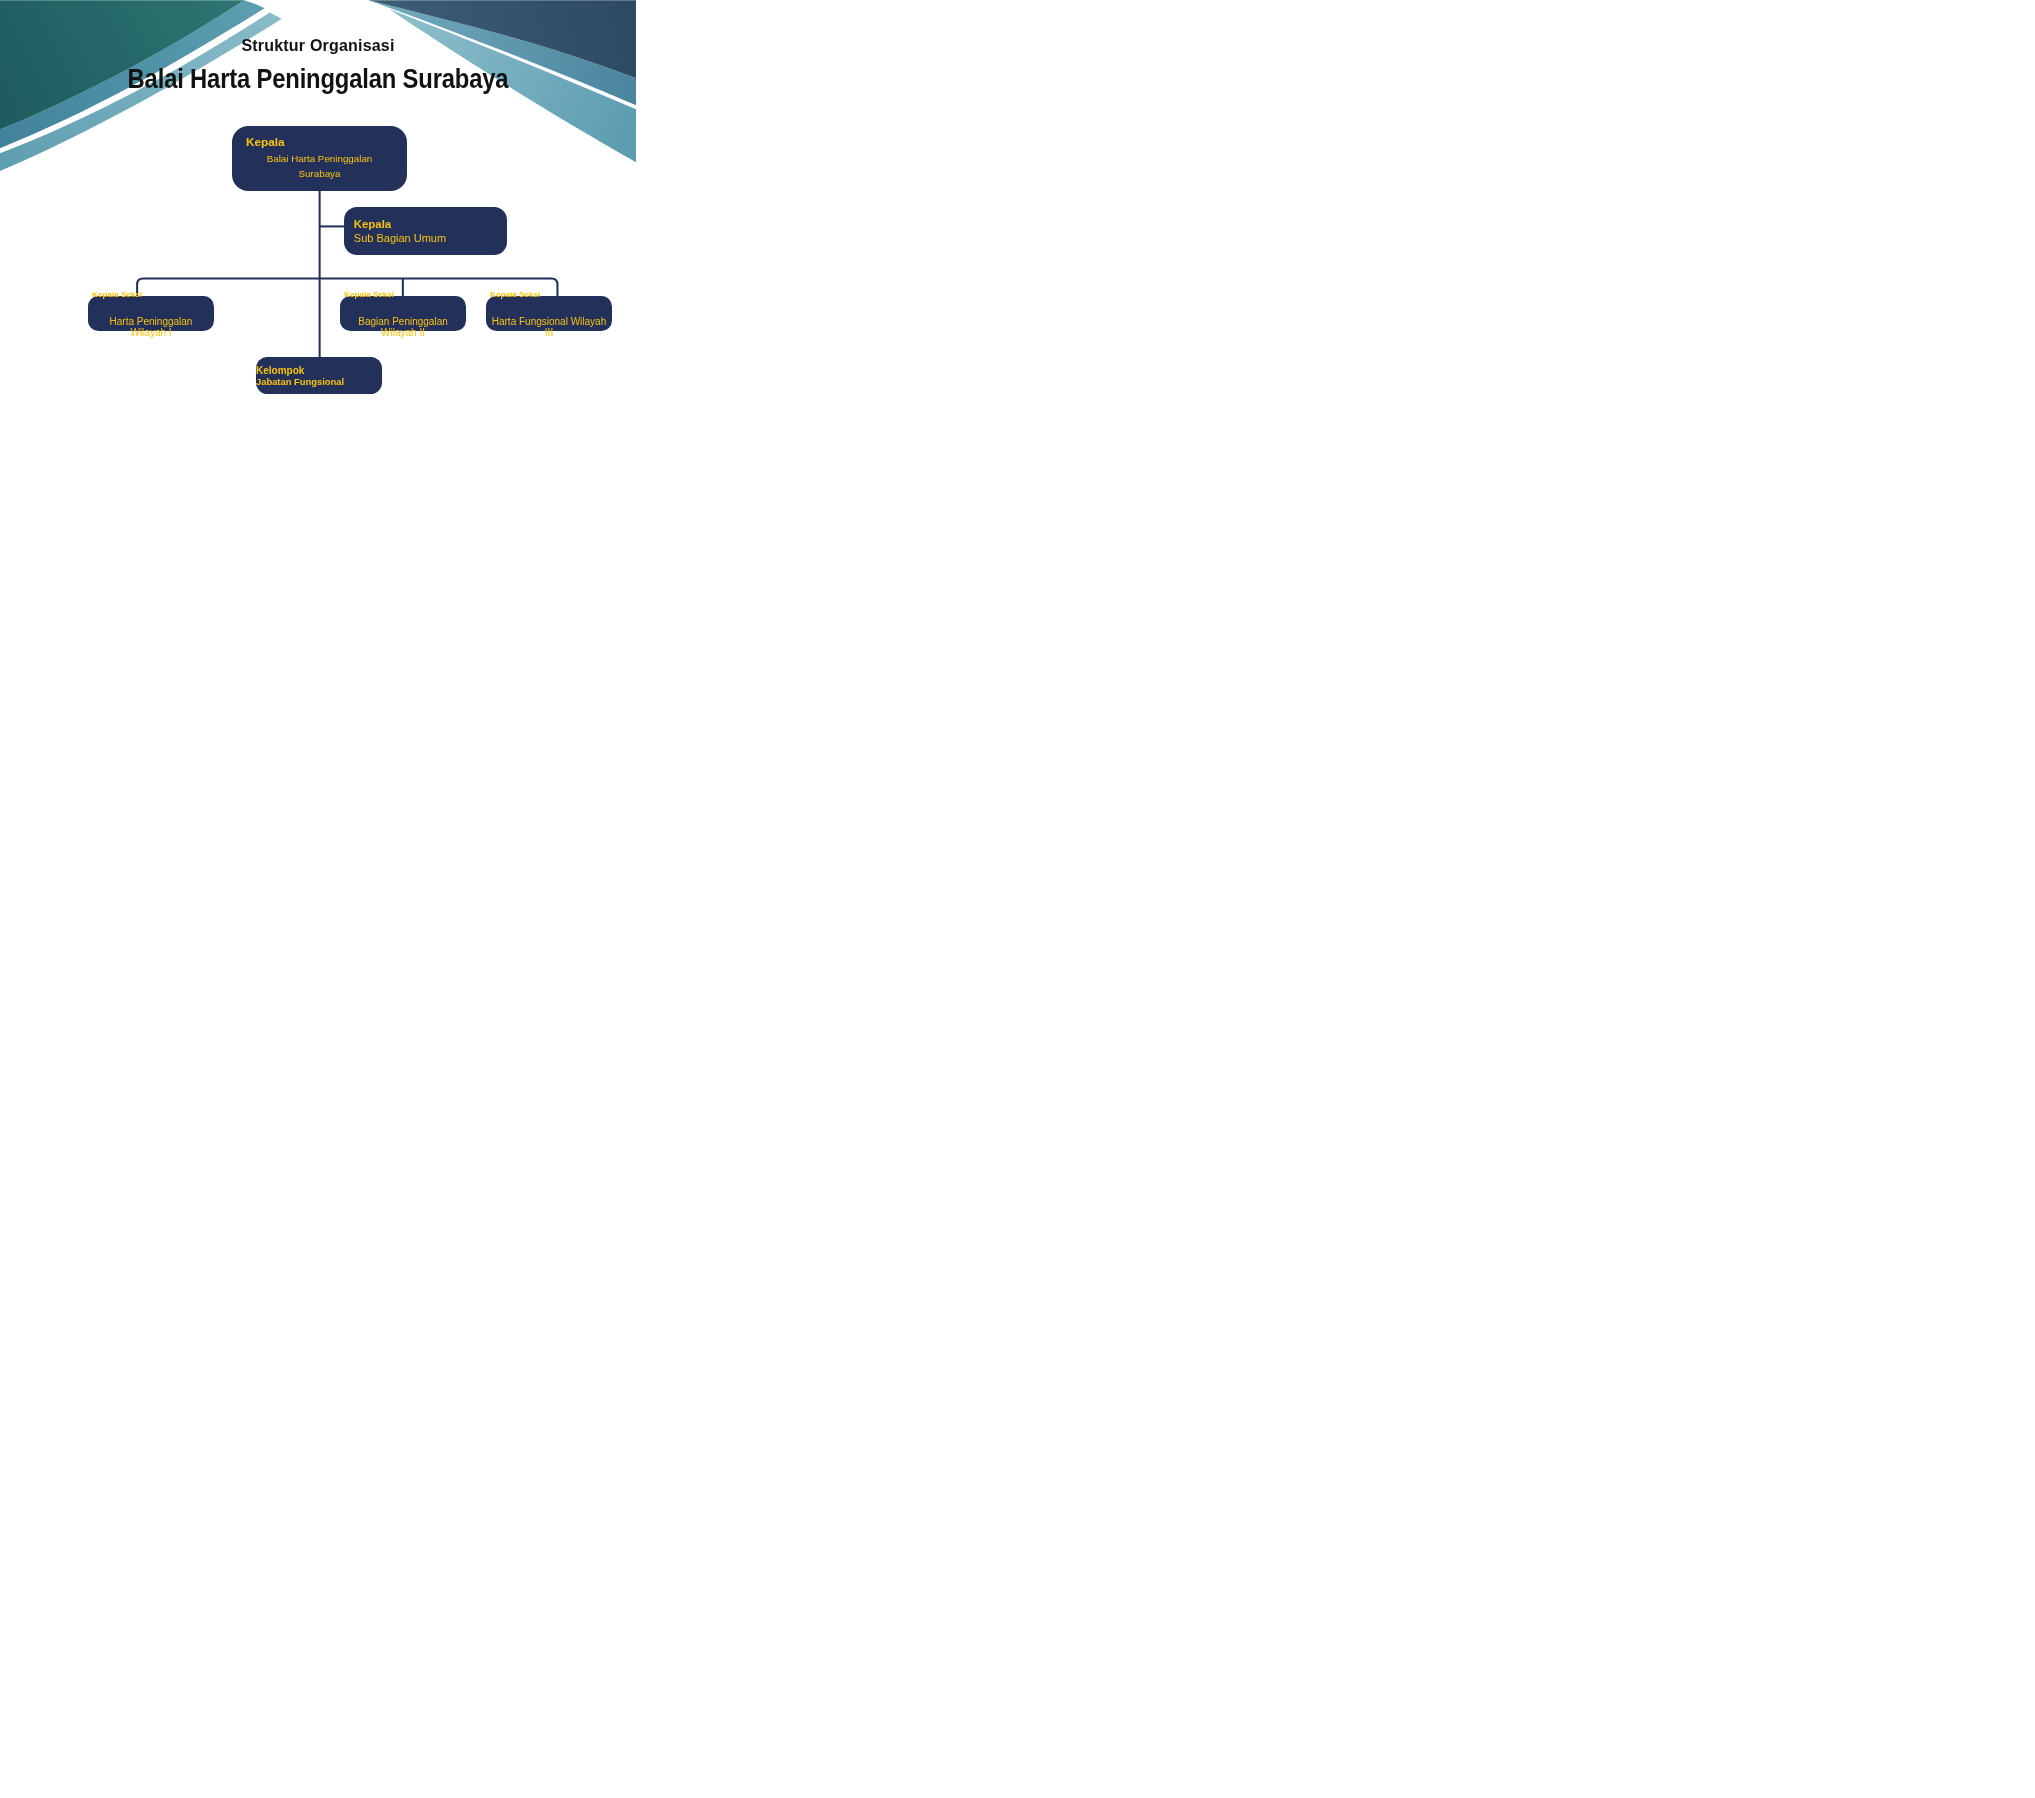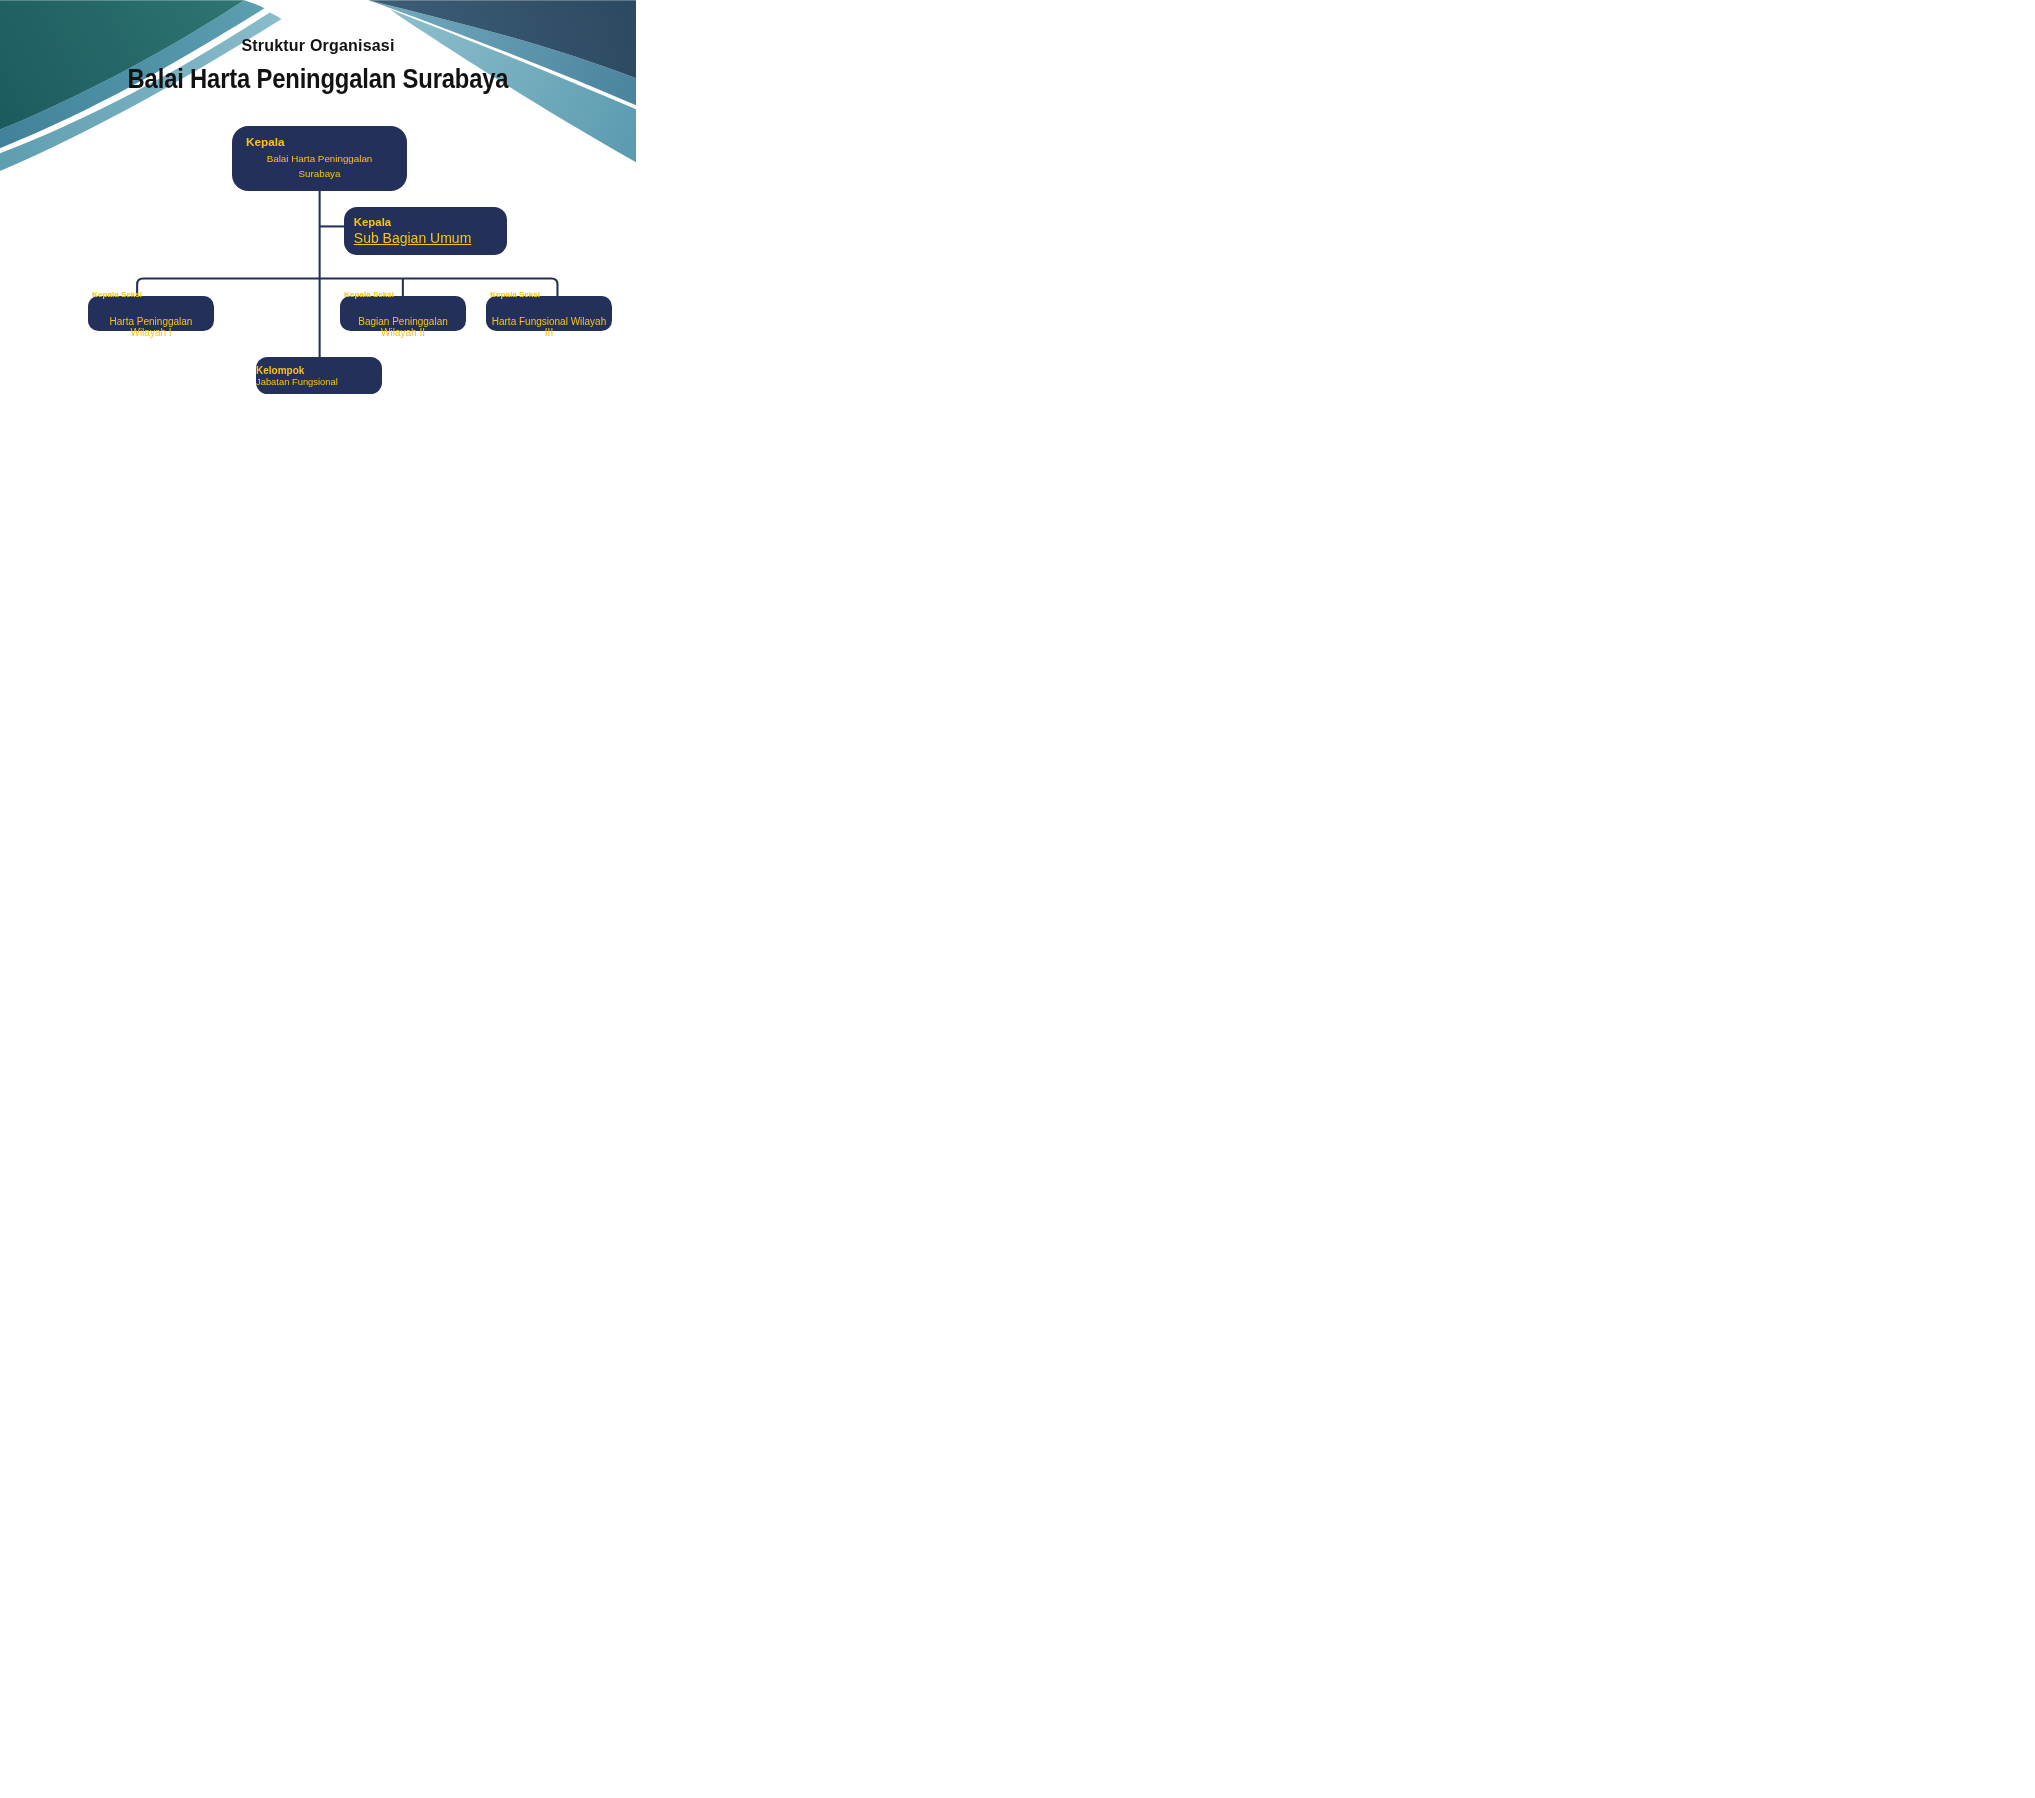--- a/index.html
+++ b/index.html
@@ -40,30 +40,30 @@
     text-align:center;
     box-sizing:border-box;
   }
   .node-title{font-weight:700;color:#FBC40F;}
   .node-subtitle{font-weight:400;color:#FBC40F;}
   .node-root{left:232px;top:126px;width:175px;height:65px;border-radius:16.3px;padding:0 14px;}
   .node-root .node-title{font-size:11.8px;margin-bottom:3.3px;}
   .node-root .node-subtitle{font-size:9.8px;line-height:1.5;max-width:147px;}
   .node-sub{left:344px;top:207px;width:163px;height:48px;border-radius:13px;padding:0 9.8px;}
   .node-sub .node-title{font-size:11.4px;margin-bottom:2.4px;}
-  .node-sub .node-subtitle{font-size:14px;text-decoration:underline;}
+  .node-sub .node-subtitle{font-size:11px;}
   .node-seksi{width:126px;height:35px;border-radius:10.6px;padding:0 4.1px;}
   .node-seksi .node-title{font-size:8.1px;margin-bottom:17px;}
   .node-seksi .node-subtitle{font-size:10px;}
   .node-w1{left:88px;top:296px;}
   .node-w2{left:340px;top:296px;}
   .node-w3{left:486px;top:296px;}
   .node-fungsional{left:256px;top:357px;width:126px;height:37px;border-radius:11.4px;}
   .node-fungsional .node-title{font-size:10px;margin-bottom:0;}
-  .node-fungsional .node-subtitle{font-size:9.4px;font-weight:400;}
+  .node-fungsional .node-subtitle{font-size:9.4px;font-weight:700;}
 </style>
 </head>
 <body>
 
 <div class="stage">
 
   <svg class="layer" viewBox="0 0 1563 1105" aria-hidden="true">
     <defs>
       <linearGradient id="gLD" x1="0" y1="318" x2="600" y2="0" gradientUnits="userSpaceOnUse">
         <stop offset="0" stop-color="#1D5A5E"></stop>

